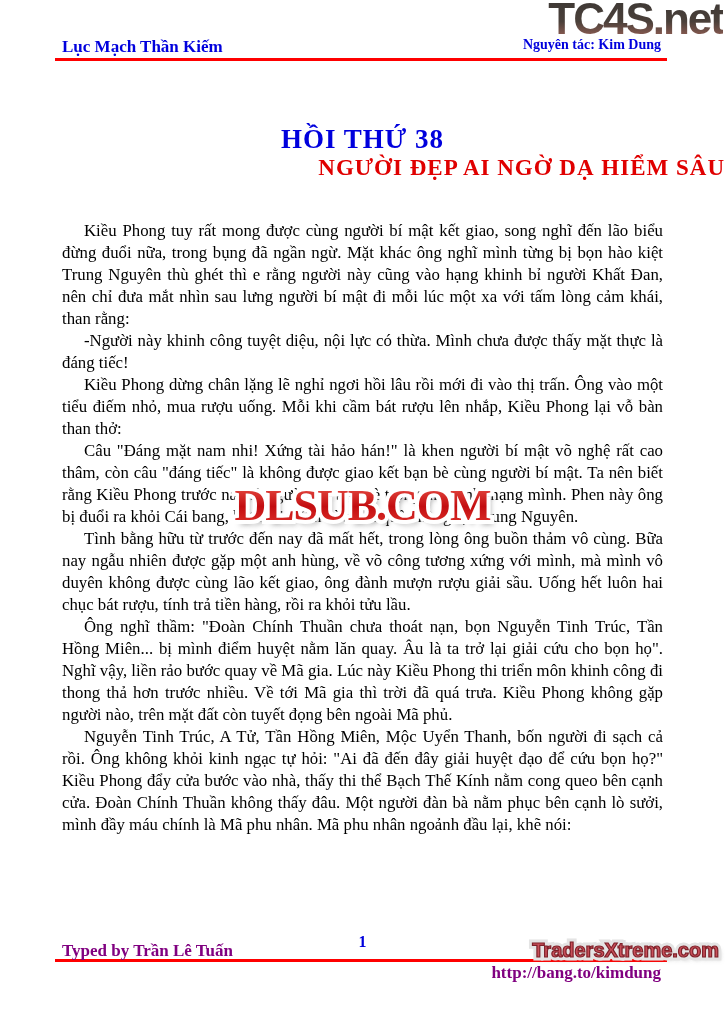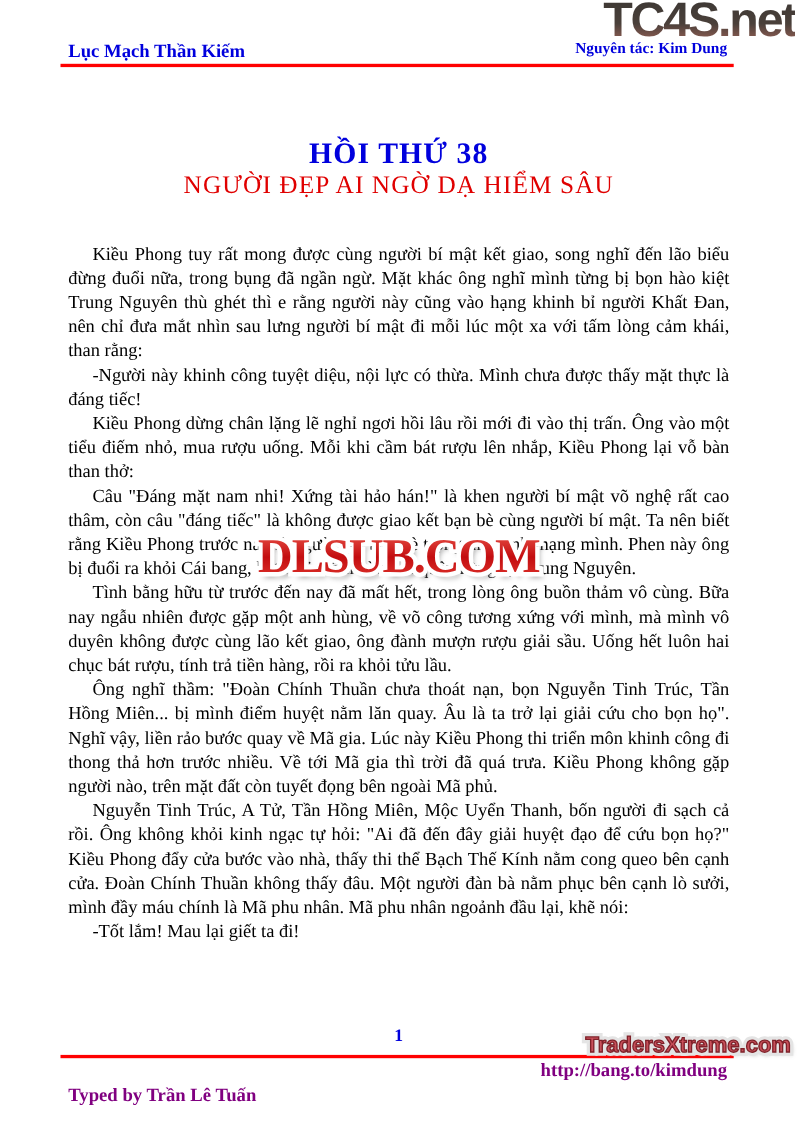--- a/index.html
+++ b/index.html
@@ -17,41 +17,41 @@
     position:absolute;top:-6px;right:2px;
     font-family:"Liberation Sans","DejaVu Sans",sans-serif;
     font-size:44px;font-weight:bold;letter-spacing:-2px;
     color:#3c3835;
     background:linear-gradient(180deg,#3a3633 0%,#4a403a 55%,#8c5c52 85%,#b27c6e 100%);
     -webkit-background-clip:text;background-clip:text;-webkit-text-fill-color:transparent;
   }
   
   .title1{position:absolute;top:124px;left:0;width:100%;text-align:center;
     font-size:27px;font-weight:bold;color:#0000dd;letter-spacing:1px;}
-  .title2{position:absolute;top:155px;left:0;width:100%;text-align:center;
-    font-size:23px;font-weight:normal;color:#e00000;letter-spacing:1px;}
+  .title2{position:absolute;top:155px;left:0;width:100%;text-align:right;
+    font-size:23px;font-weight:bold;color:#e00000;letter-spacing:1px;}
   
   .body-text{
     position:absolute;top:220px;left:62px;width:601px;
     font-size:16.8px;line-height:22px;text-align:justify;
   }
   .body-text p{margin:0;text-indent:22px;}
   
   .watermark{position:absolute;top:480px;left:50%;transform:translateX(-50%);
     font-family:Liberation Serif, serif;
     font-size:44px;font-weight:bold;letter-spacing:-1px;white-space:nowrap;}
   .watermark .wm-back{position:absolute;left:0;top:0;color:#ffffff;
     -webkit-text-stroke:8px #ffffff;text-shadow:4px 5px 5px rgba(130,130,130,.65);}
   .watermark .wm-front{position:relative;color:#cd1114;
     background:linear-gradient(180deg,#ee5a4e 0%,#c30d10 52%,#e2382f 100%);
     -webkit-background-clip:text;background-clip:text;-webkit-text-fill-color:transparent;}
   
   .page-num{position:absolute;top:933px;left:0;width:100%;text-align:center;
     font-size:16px;font-weight:bold;color:#0000dd;}
-  .ftr-left{position:absolute;top:986px;left:62px;font-size:17px;font-weight:bold;color:#800080;}
+  .ftr-left{position:absolute;top:941px;left:62px;font-size:17px;font-weight:bold;color:#800080;}
   .ftr-right{position:absolute;top:963px;right:64px;font-size:17px;font-weight:bold;color:#800080;}
   .traders-logo{position:absolute;top:939px;right:6px;
     font-family:"Liberation Sans","DejaVu Sans",sans-serif;
     font-size:20px;font-weight:bold;letter-spacing:0px;white-space:nowrap;}
   .traders-logo .tx-back{position:absolute;left:0;top:0;color:#ededed;
     -webkit-text-stroke:7px #e4e4e4;text-shadow:2px 3px 4px rgba(120,120,120,.55);}
   .traders-logo .tx-front{position:relative;color:#c8505a;-webkit-text-stroke:1.2px #7e2129;}
   a.doc-link{color:#800080;text-decoration:none;}
 </style>
 </head>
@@ -68,21 +68,20 @@
   <div class="title2">NGƯỜI ĐẸP AI NGỜ DẠ HIỂM SÂU</div>
 
   <div class="body-text">
     <p>Kiều Phong tuy rất mong được cùng người bí mật kết giao, song nghĩ đến lão biểu đừng đuổi nữa, trong bụng đã ngần ngừ. Mặt khác ông nghĩ mình từng bị bọn hào kiệt Trung Nguyên thù ghét thì e rằng người này cũng vào hạng khinh bỉ người Khất Đan, nên chỉ đưa mắt nhìn sau lưng người bí mật đi mỗi lúc một xa với tấm lòng cảm khái, than rằng:</p>
     <p>-Người này khinh công tuyệt diệu, nội lực có thừa. Mình chưa được thấy mặt thực là đáng tiếc!</p>
     <p>Kiều Phong dừng chân lặng lẽ nghỉ ngơi hồi lâu rồi mới đi vào thị trấn. Ông vào một tiểu điếm nhỏ, mua rượu uống. Mỗi khi cầm bát rượu lên nhắp, Kiều Phong lại vỗ bàn than thở:</p>
     <p>Câu "Đáng mặt nam nhi! Xứng tài hảo hán!" là khen người bí mật võ nghệ rất cao thâm, còn câu "đáng tiếc" là không được giao kết bạn bè cùng người bí mật. Ta nên biết rằng Kiều Phong trước nay là người coi bạn bè trọng như tính mạng mình. Phen này ông bị đuổi ra khỏi Cái bang, kết mối thâm cừu với quần hùng tại Trung Nguyên.</p>
     <p>Tình bằng hữu từ trước đến nay đã mất hết, trong lòng ông buồn thảm vô cùng. Bữa nay ngẫu nhiên được gặp một anh hùng, về võ công tương xứng với mình, mà mình vô duyên không được cùng lão kết giao, ông đành mượn rượu giải sầu. Uống hết luôn hai chục bát rượu, tính trả tiền hàng, rồi ra khỏi tửu lầu.</p>
     <p>Ông nghĩ thầm: "Đoàn Chính Thuần chưa thoát nạn, bọn Nguyễn Tinh Trúc, Tần Hồng Miên... bị mình điểm huyệt nằm lăn quay. Âu là ta trở lại giải cứu cho bọn họ". Nghĩ vậy, liền rảo bước quay về Mã gia. Lúc này Kiều Phong thi triển môn khinh công đi thong thả hơn trước nhiều. Về tới Mã gia thì trời đã quá trưa. Kiều Phong không gặp người nào, trên mặt đất còn tuyết đọng bên ngoài Mã phủ.</p>
     <p>Nguyễn Tinh Trúc, A Tử, Tần Hồng Miên, Mộc Uyển Thanh, bốn người đi sạch cả rồi. Ông không khỏi kinh ngạc tự hỏi: "Ai đã đến đây giải huyệt đạo để cứu bọn họ?" Kiều Phong đẩy cửa bước vào nhà, thấy thi thể Bạch Thế Kính nằm cong queo bên cạnh cửa. Đoàn Chính Thuần không thấy đâu. Một người đàn bà nằm phục bên cạnh lò sưởi, mình đầy máu chính là Mã phu nhân. Mã phu nhân ngoảnh đầu lại, khẽ nói:</p>
-    <p>-Tốt lắm! Mau lại giết ta đi!</p>
   </div>
 
   <div class="watermark">
     <span class="wm-back">DLSUB.COM</span>
     <span class="wm-front">DLSUB.COM</span>
   </div>
 
   <div class="page-num">1</div>
   <div class="rule rule-bottom"></div>
   <div class="ftr-left">Typed by Trần Lê Tuấn</div>

